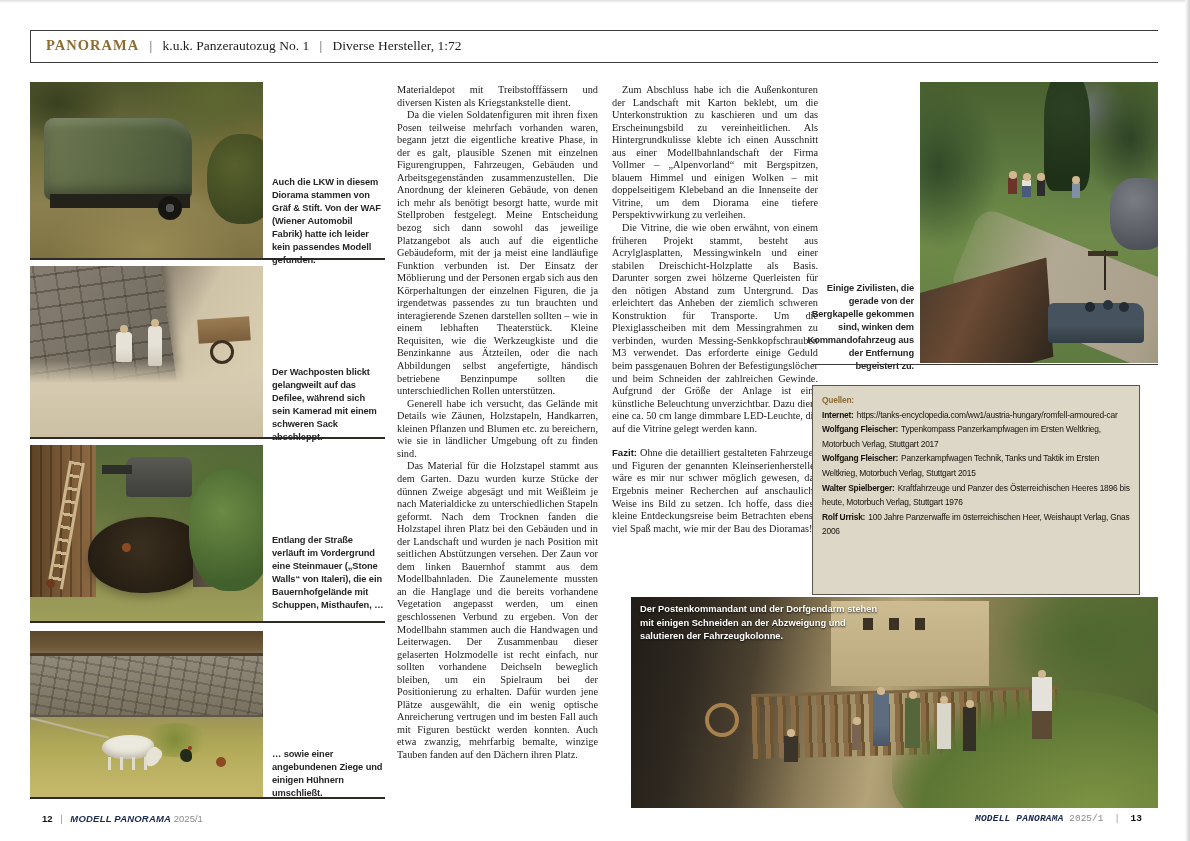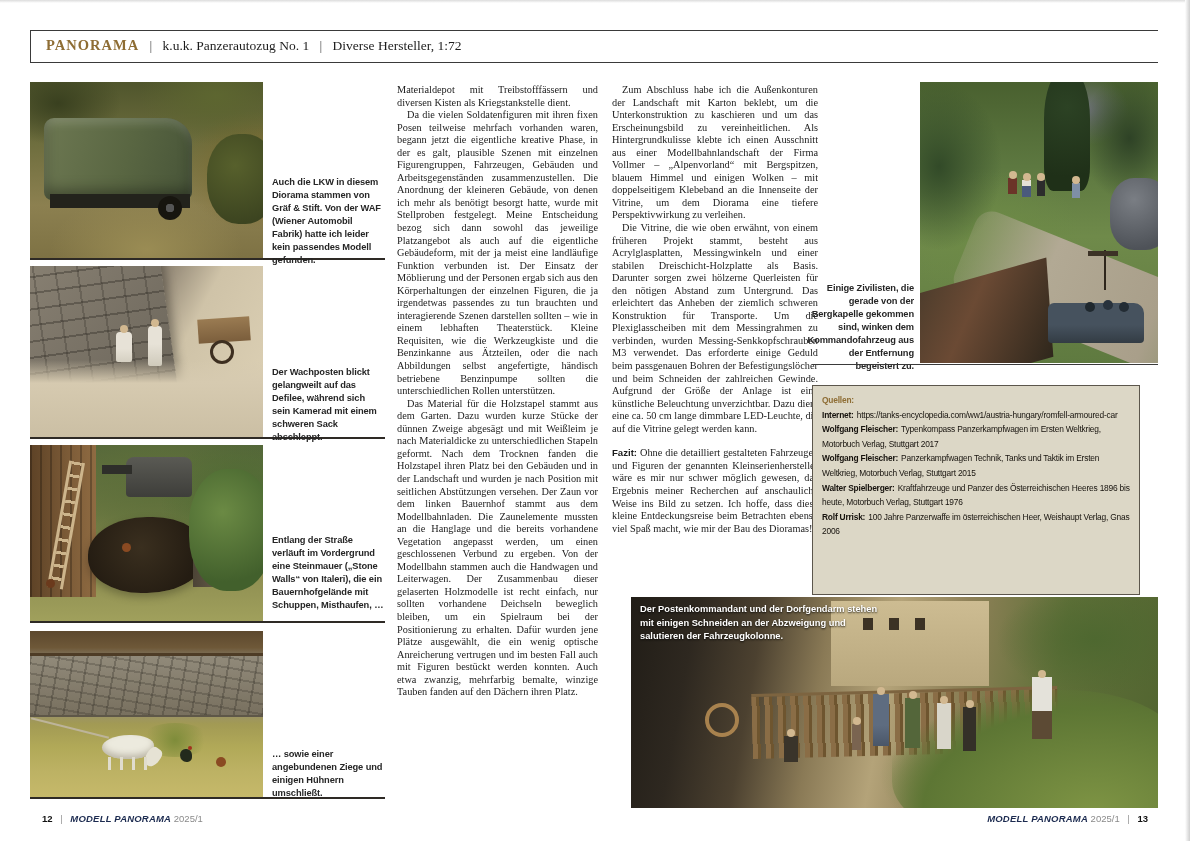--- a/index.html
+++ b/index.html
@@ -48,21 +48,21 @@
                  box-sizing:border-box; background:#dcd7c6; border:1px solid #5c564c;
                  padding:7px 9px; font-family:"Liberation Sans", sans-serif;
                  font-size:8.4px; line-height:14.6px; letter-spacing:-0.2px; color:#16120d;
                  overflow:hidden; }
   .sources-box .title { color:#8e6d34; font-weight:700; }
   .sources-box .entry b { font-weight:700; margin-right:3px; }
 
   
   .footer { position:absolute; top:813px; font-family:"Liberation Sans", sans-serif;
             font-size:9.5px; color:#8a8a8a; white-space:nowrap; }
-  .footer-left { left:42px; } .footer-right { right:42px; }
+  .footer-left { left:42px; } .footer-right { right:48px;font-family:Liberation Mono, monospace; }
   .footer .page { color:#111; font-weight:700; }
   .footer .mag { color:#1c2b50; font-weight:700; font-style:italic; letter-spacing:0.2px; }
   .footer .fsep { color:#999; padding:0 5px; }
 
   
   .overlay-caption { position:absolute; left:9px; top:6px; width:250px; color:#ffffff;
                      font-family:"Liberation Sans", sans-serif; font-weight:700;
                      font-size:9.3px; line-height:13.5px;
                      text-shadow:0 1px 2px rgba(0,0,0,0.85); }
 
@@ -279,20 +279,21 @@
   <div class="photo-sep" style="top:797px"></div>
 
   <div class="caption" style="top:176px">Auch die LKW in diesem Diorama stammen von Gräf &amp; Stift. Von der WAF (Wiener Automobil Fabrik) hatte ich leider kein passendes Modell gefunden.</div>
   <div class="caption" style="top:366px">Der Wachposten blickt gelangweilt auf das Defilee, während sich sein Kamerad mit einem schweren Sack abschleppt.</div>
   <div class="caption" style="top:534px">Entlang der Straße verläuft im Vordergrund eine Steinmauer („Stone Walls“ von Italeri), die ein Bauernhofgelände mit Schuppen, Misthaufen, …</div>
   <div class="caption" style="top:748px">… sowie einer angebundenen Ziege und einigen Hühnern umschließt.</div>
 
   <div class="body-col col1">
     <p class="no-indent">Materialdepot mit Treibstofffässern und diversen Kisten als Kriegstankstelle dient.</p>
     <p>Da die vielen Soldatenfiguren mit ihren fixen Posen teilweise mehrfach vorhanden waren, begann jetzt die eigentliche kreative Phase, in der es galt, plausible Szenen mit einzelnen Figurengruppen, Fahrzeugen, Gebäuden und Arbeitsgegenständen zusammenzustellen. Die Anordnung der kleineren Gebäude, von denen ich mehr als benötigt besorgt hatte, wurde mit Stellproben festgelegt. Meine Entscheidung bezog sich dann sowohl das jeweilige Platzangebot als auch auf die eigentliche Gebäudeform, mit der ja meist eine landläufige Funktion verbunden ist. Der Einsatz der Möblierung und der Personen ergab sich aus den Körperhaltungen der einzelnen Figuren, die ja irgendetwas passendes zu tun brauchten und interagierende Szenen darstellen sollten – wie in einem lebhaften Theaterstück. Kleine Requisiten, wie die Werkzeugkiste und die Benzinkanne aus Ätzteilen, oder die nach Abbildungen selbst angefertigte, händisch betriebene Benzinpumpe sollten die unterschiedlichen Rollen unterstützen.</p>
+    <p>Generell habe ich versucht, das Gelände mit Details wie Zäunen, Holzstapeln, Handkarren, kleinen Pflanzen und Blumen etc. zu bereichern, wie sie in ländlicher Umgebung oft zu finden sind.</p>
     <p>Das Material für die Holzstapel stammt aus dem Garten. Dazu wurden kurze Stücke der dünnen Zweige abgesägt und mit Weißleim je nach Materialdicke zu unterschiedlichen Stapeln geformt. Nach dem Trocknen fanden die Holzstapel ihren Platz bei den Gebäuden und in der Landschaft und wurden je nach Position mit seitlichen Abstützungen versehen. Der Zaun vor dem linken Bauernhof stammt aus dem Modellbahnladen. Die Zaunelemente mussten an die Hanglage und die bereits vorhandene Vegetation angepasst werden, um einen geschlossenen Verbund zu ergeben. Von der Modellbahn stammen auch die Handwagen und Leiterwagen. Der Zusammenbau dieser gelaserten Holzmodelle ist recht einfach, nur sollten vorhandene Deichseln beweglich bleiben, um ein Spielraum bei der Positionierung zu erhalten. Dafür wurden jene Plätze ausgewählt, die ein wenig optische Anreicherung vertrugen und im besten Fall auch mit Figuren bestückt werden konnten. Auch etwa zwanzig, mehrfarbig bemalte, winzige Tauben fanden auf den Dächern ihren Platz.</p>
   </div>
 
   <div class="body-col col2">
     <p>Zum Abschluss habe ich die Außenkonturen der Landschaft mit Karton beklebt, um die Unterkonstruktion zu kaschieren und um das Erscheinungsbild zu vereinheitlichen. Als Hintergrundkulisse klebte ich einen Ausschnitt aus einer Modellbahnlandschaft der Firma Vollmer – „Alpenvorland“ mit Bergspitzen, blauem Himmel und einigen Wolken – mit doppelseitigem Klebeband an die Innenseite der Vitrine, um dem Diorama eine tiefere Perspektivwirkung zu verleihen.</p>
     <p>Die Vitrine, die wie oben erwähnt, von einem früheren Projekt stammt, besteht aus Acrylglasplatten, Messingwinkeln und einer stabilen Dreischicht-Holzplatte als Basis. Darunter sorgen zwei hölzerne Querleisten für den nötigen Abstand zum Untergrund. Das erleichtert das Anheben der ziemlich schweren Konstruktion für Transporte. Um die Plexiglasscheiben mit dem Messingrahmen zu verbinden, wurden Messing-Senkkopfschrauben M3 verwendet. Das erforderte einige Geduld beim passgenauen Bohren der Befestigungslöcher und beim Schneiden der zahlreichen Gewinde. Aufgrund der Größe der Anlage ist eine künstliche Beleuchtung unverzichtbar. Dazu dient eine ca. 50 cm lange dimmbare LED-Leuchte, die auf die Vitrine gelegt werden kann.</p>
     <p class="fazit">
       <span class="end-mark">#</span><span class="fazit-label">Fazit:</span><span> Ohne die detailliert gestalteten Fahrzeuge und Figuren der genannten Kleinserienhersteller wäre es mir nur schwer möglich gewesen, das Ergebnis meiner Recherchen auf anschauliche Weise ins Bild zu setzen. Ich hoffe, dass diese kleine Entdeckungsreise beim Betrachten ebenso viel Spaß macht, wie mir der Bau des Dioramas!</span>
     </p>
   </div>

